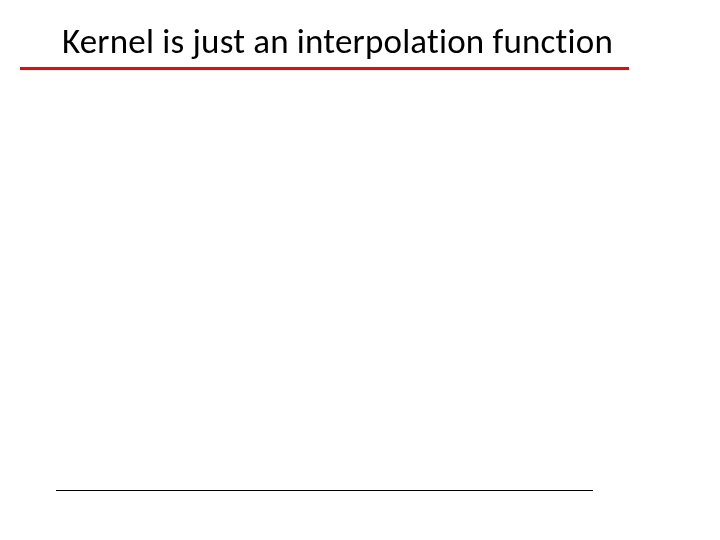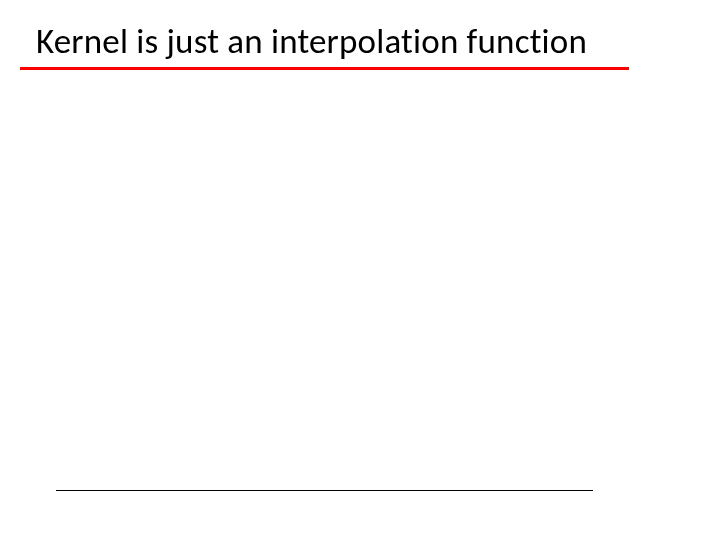--- a/index.html
+++ b/index.html
@@ -9,20 +9,21 @@
     height: 540px;
     background: #ffffff;
     font-family: Calibri, "Segoe UI", Arial, sans-serif;
     overflow: hidden;
   }
   .slide {
     position: relative;
     width: 649px;
     height: 540px;
     box-sizing: border-box;
+    text-align: right;
   }
   .title {
     position: absolute;
     top: 20px;
     left: 36px;
     right: 36px;
     font-size: 35px;
     font-weight: 400;
     color: #000000;
     letter-spacing: 0.2px;

